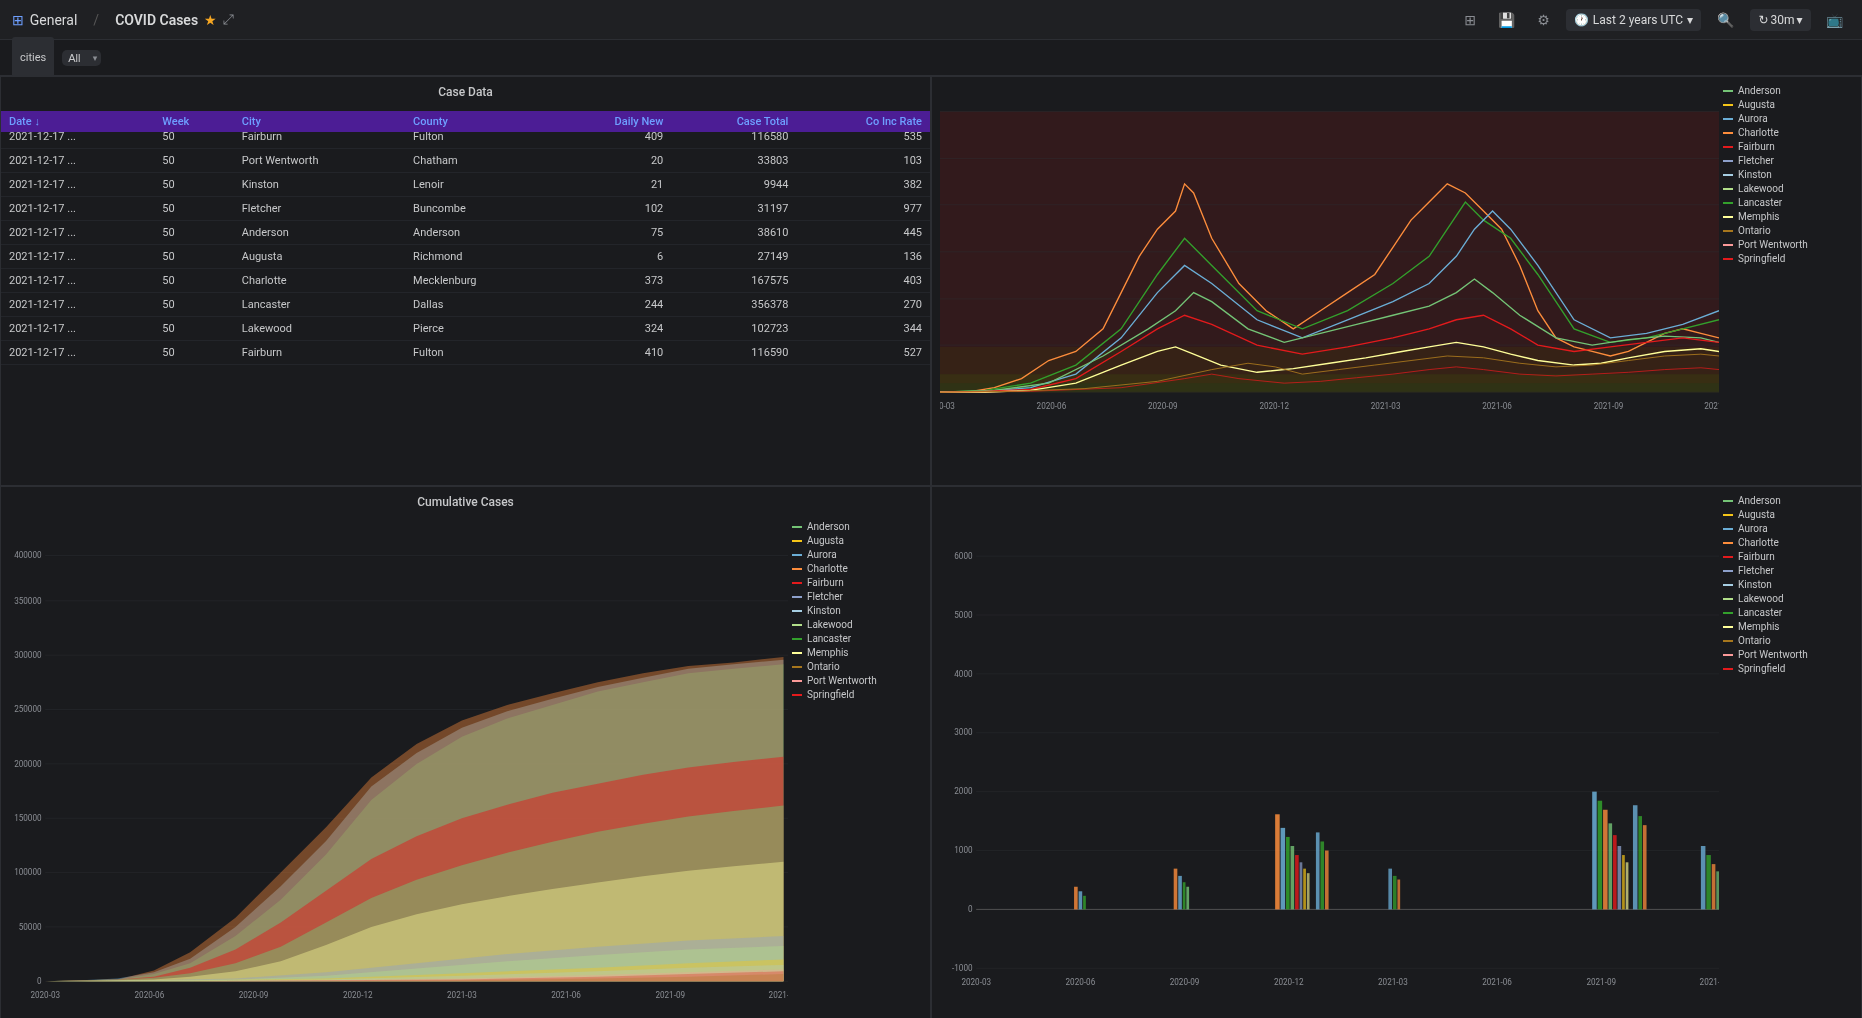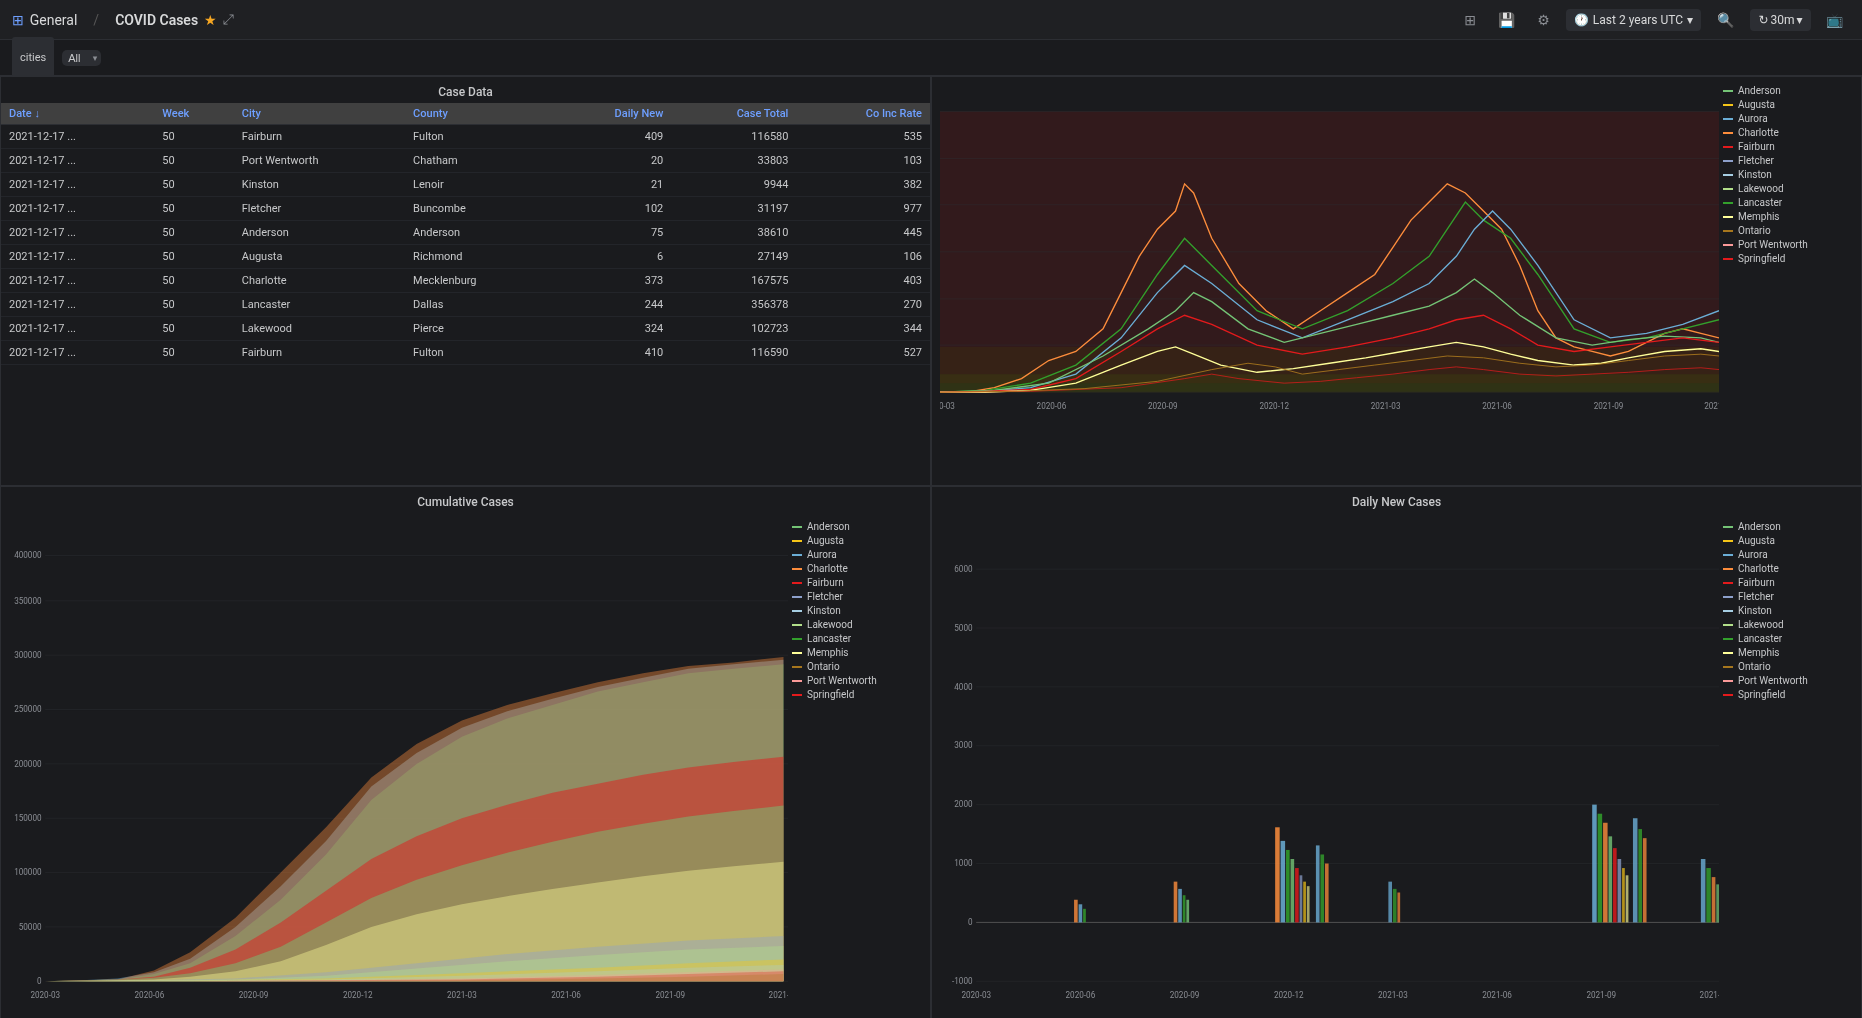--- a/index.html
+++ b/index.html
@@ -153,22 +153,22 @@
     .table-wrap {
       overflow: auto;
       flex: 1;
     }
     table {
       width: 100%;
       border-collapse: collapse;
     }
     thead th {
       position: sticky;
-      top: 0;
-      background: #404040;
+      top: 8px;
+      background: #4c1d95;
       padding: 4px 8px;
       text-align: left;
       font-size: 11px;
       color: #6e9fff;
       border-bottom: 1px solid #2c2e33;
       font-weight: 500;
       white-space: nowrap;
     }
     thead th.right { text-align: right; }
     tbody tr {
@@ -351,21 +351,21 @@
               <td class="right">38610</td>
               <td class="right">445</td>
             </tr>
             <tr>
               <td>2021-12-17 ...</td>
               <td>50</td>
               <td>Augusta</td>
               <td>Richmond</td>
               <td class="right">6</td>
               <td class="right">27149</td>
-              <td class="right">106</td>
+              <td class="right">136</td>
             </tr>
             <tr>
               <td>2021-12-17 ...</td>
               <td>50</td>
               <td>Charlotte</td>
               <td>Mecklenburg</td>
               <td class="right">373</td>
               <td class="right">167575</td>
               <td class="right">403</td>
             </tr>
@@ -625,21 +625,20 @@
           </div>
           <div class="legend-item">
             <div class="legend-dot" style="background-color: rgb(228, 26, 28);"></div>
             <span>Springfield</span>
           </div>
         </div>
     </div>
   </div>
 
   <div class="panel">
-    <div class="panel-title">Daily New Cases</div>
     <div class="chart-content">
       <div class="chart-area">
         <svg id="daily-svg" width="100%" height="100%" viewBox="0 0 860 520">
 
           <line x1="40" y1="480" x2="860" y2="480" class="grid-line"></line>
           <line x1="40" y1="415" x2="860" y2="415" class="grid-line"></line>
           <line x1="40" y1="350" x2="860" y2="350" class="grid-line"></line>
           <line x1="40" y1="285" x2="860" y2="285" class="grid-line"></line>
           <line x1="40" y1="220" x2="860" y2="220" class="grid-line"></line>
           <line x1="40" y1="155" x2="860" y2="155" class="grid-line"></line>

